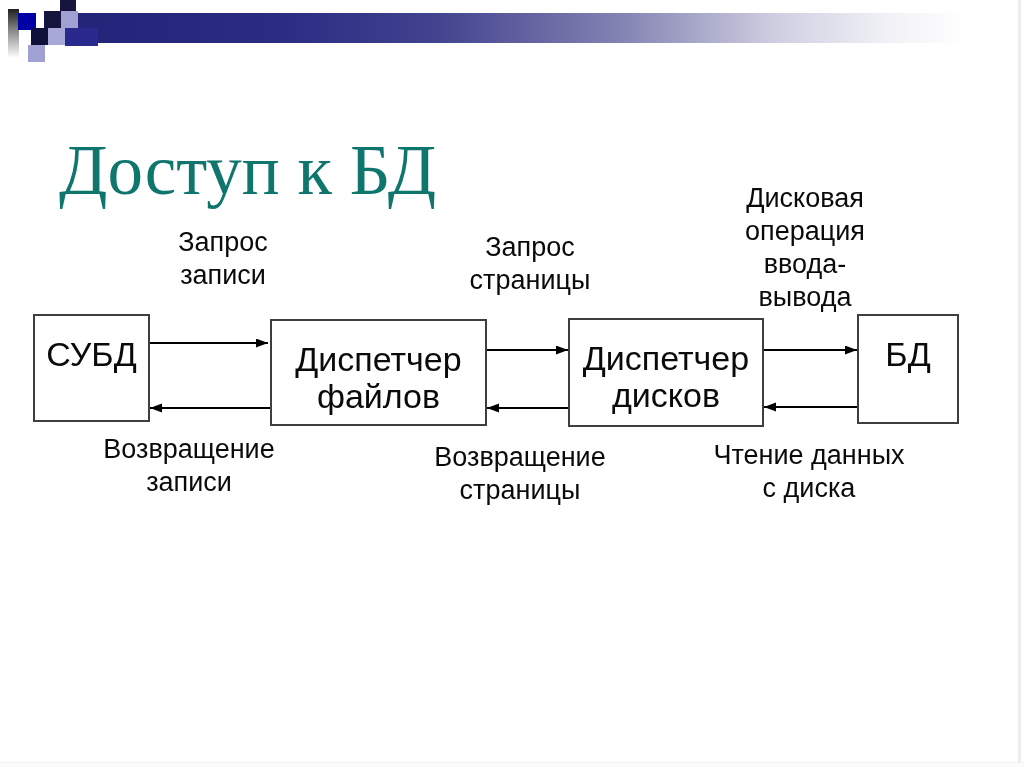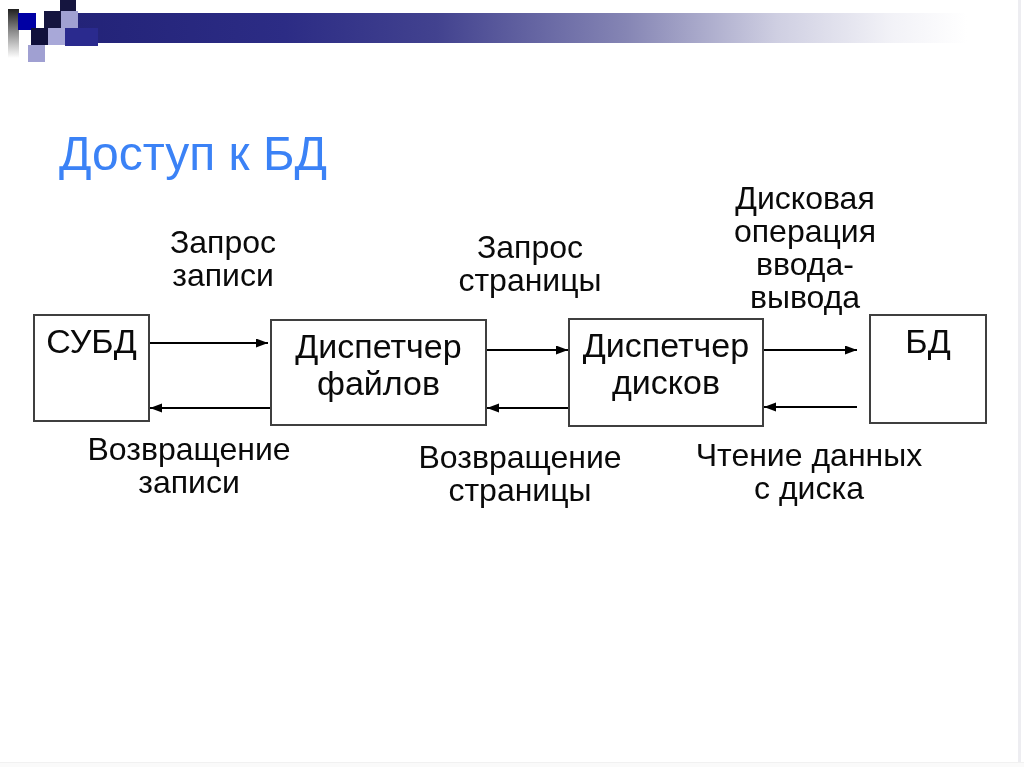--- a/index.html
+++ b/index.html
@@ -40,45 +40,45 @@
   }
   .strip-bottom {
     left: 0; top: 762px; width: 1024px; height: 5px;
     background: #fafafa; border-top: 1px solid #f1f1f1;
   }
 
   
   .title {
     position: absolute;
     left: 59px; top: 88px;
-    font-size: 48px; line-height: 68px; font-weight: 400;
-    color: #3b82f6; white-space: nowrap;
+    font-size: 71px; line-height: 68px; font-weight: 400;
+    color: #0f766e; white-space: nowrap; font-family: Liberation Serif, serif;
   }
 
   
   .node {
     position: absolute;
     box-sizing: border-box;
     border: 2px solid #3f3f3f;
     background: #ffffff;
     text-align: center;
-    padding-top: 7px;
+    padding-top: 20px;
     font-size: 34px; line-height: 37px;
     white-space: pre-line;
     color: #0a0a0a;
   }
   .node-subd  { left: 33px;  top: 314px; width: 117px; height: 108px; }
   .node-files { left: 270px; top: 319px; width: 217px; height: 107px; }
   .node-disks { left: 568px; top: 318px; width: 196px; height: 109px; }
-  .node-bd    { left: 857px; top: 314px; width: 118px; height: 110px; margin-left: 12px; }
+  .node-bd    { left: 857px; top: 314px; width: 102px; height: 110px; }
 
   .edge-label {
     position: absolute;
     text-align: center;
-    font-size: 32px; line-height: 33px;
+    font-size: 27px; line-height: 33px;
     white-space: pre-line;
     color: #0a0a0a;
   }
   .lbl-request-record { left: 123px; top: 226px; width: 200px; }
   .lbl-request-page   { left: 430px; top: 231px; width: 200px; }
   .lbl-disk-io        { left: 705px; top: 182px; width: 200px; }
   .lbl-return-record  { left: 64px;  top: 433px; width: 250px; }
   .lbl-return-page    { left: 395px; top: 441px; width: 250px; }
   .lbl-read-disk      { left: 684px; top: 439px; width: 250px; }
 

